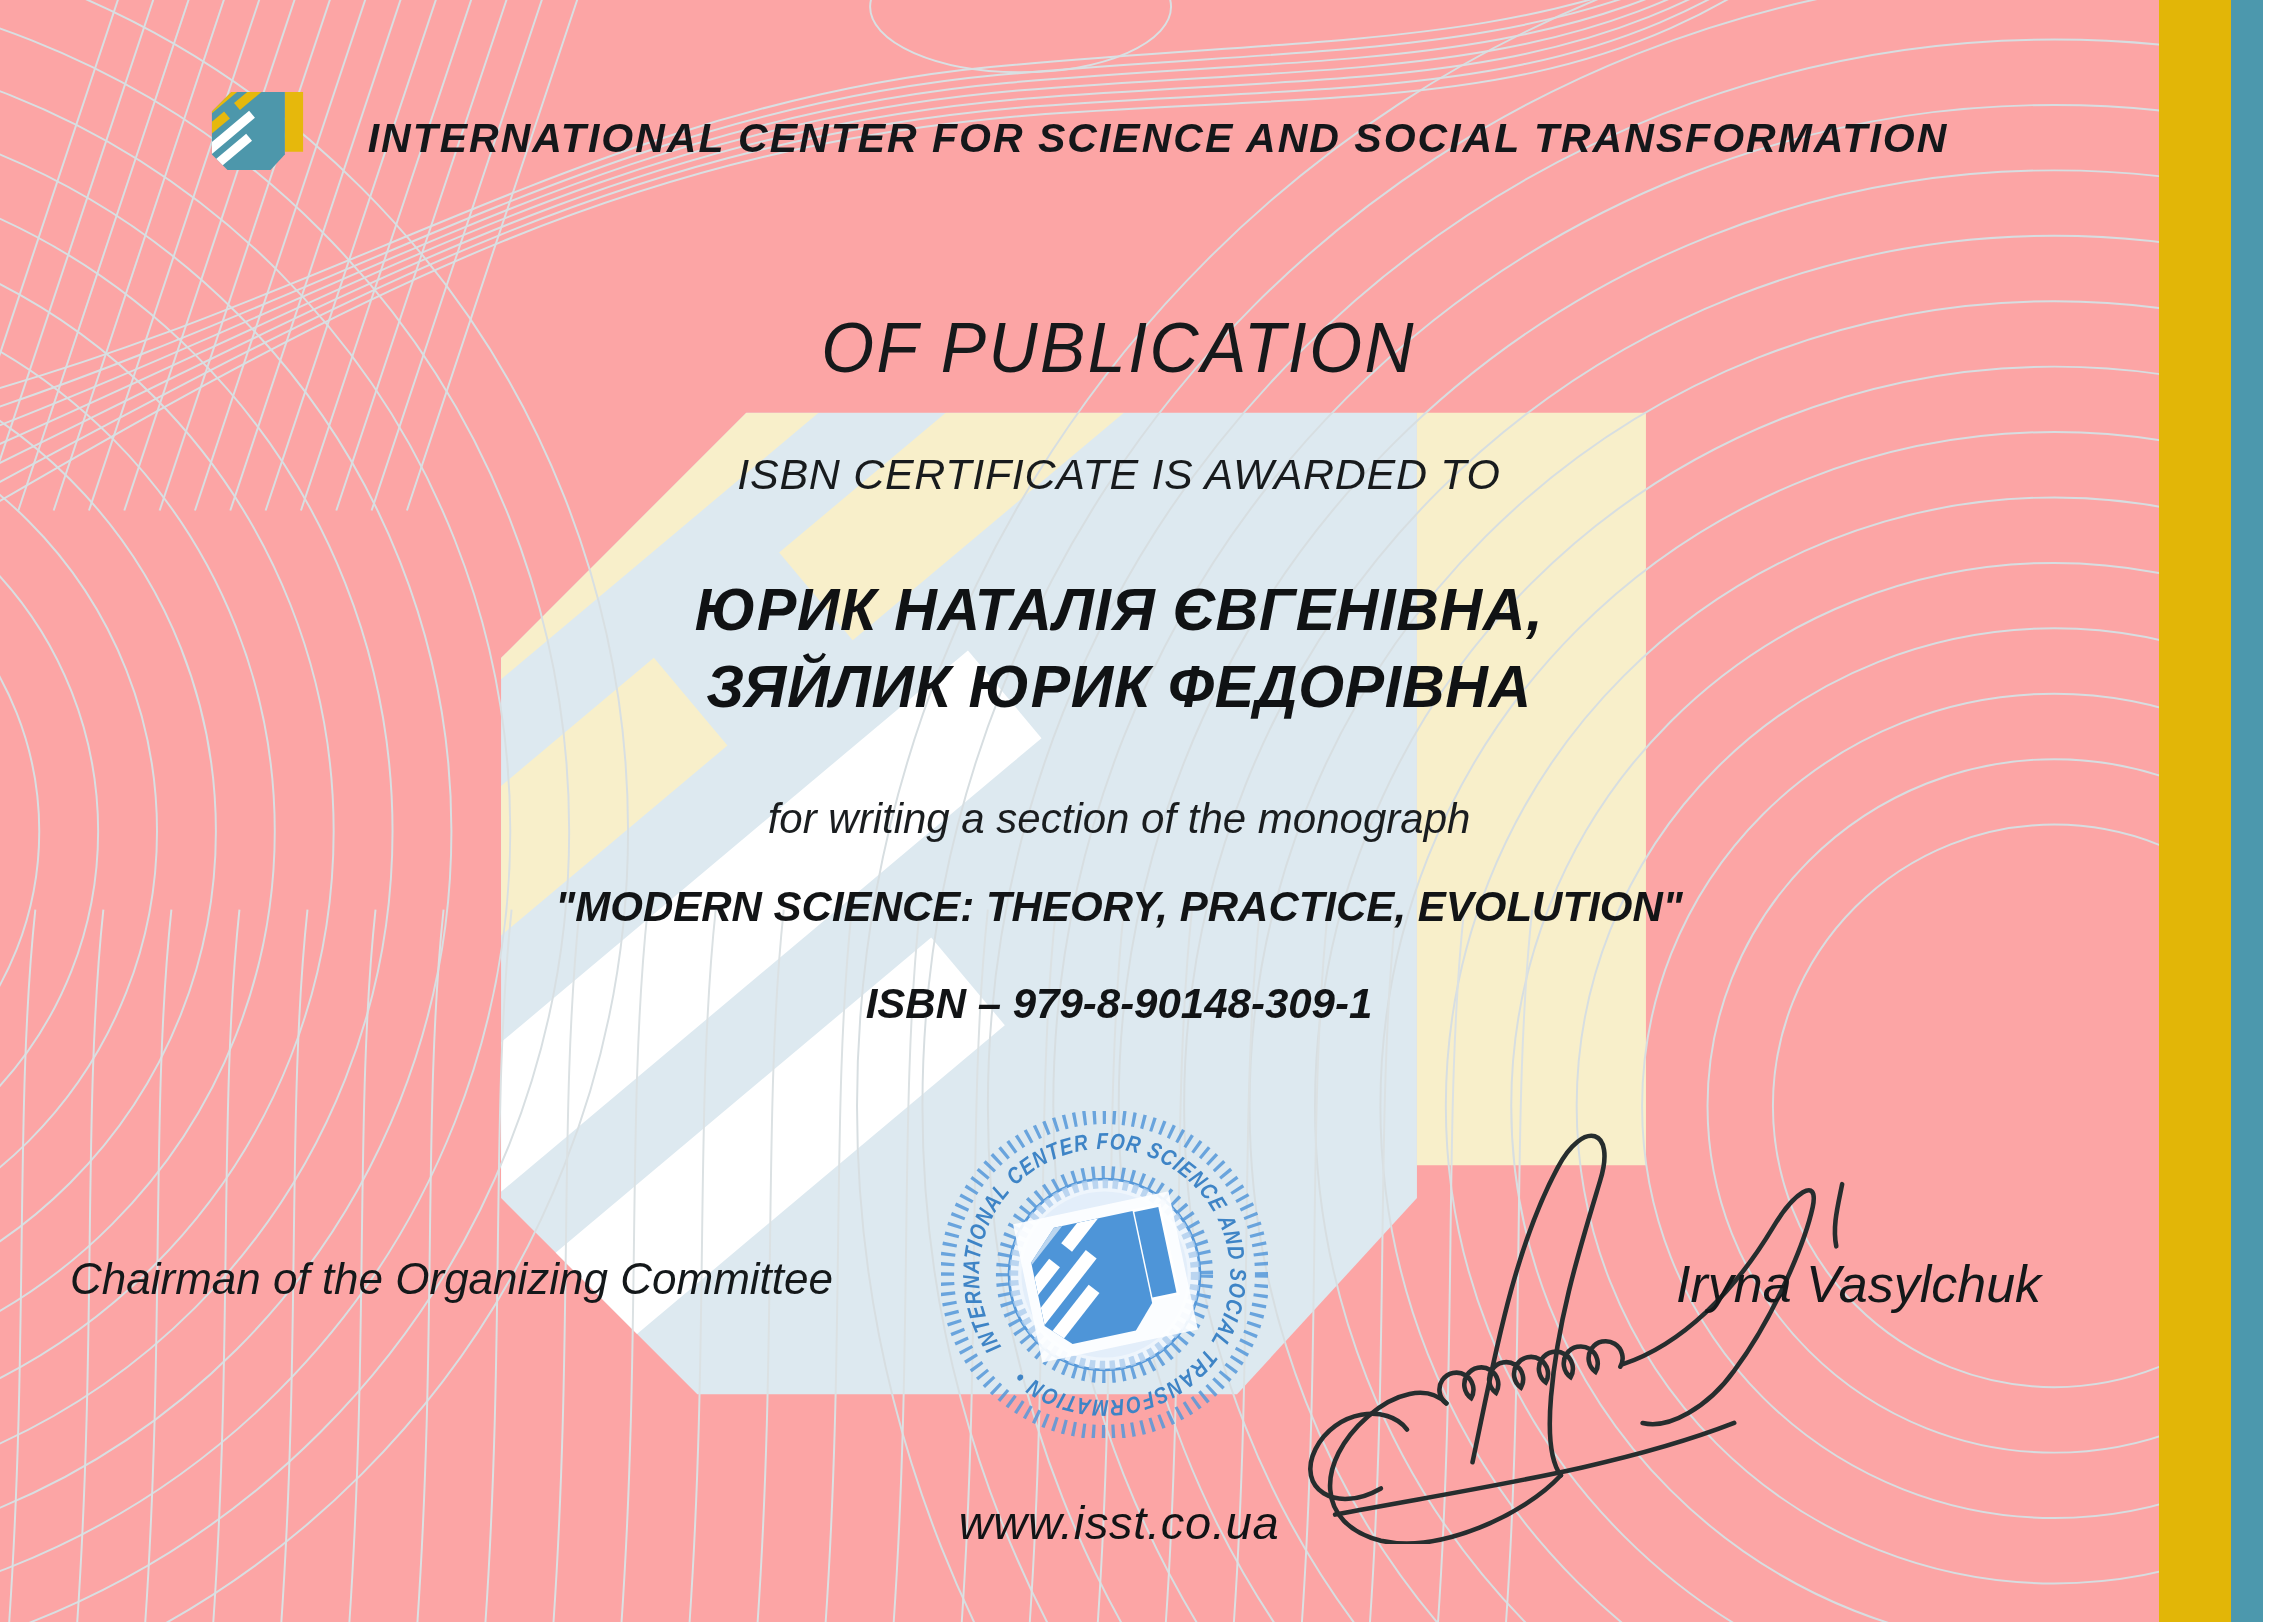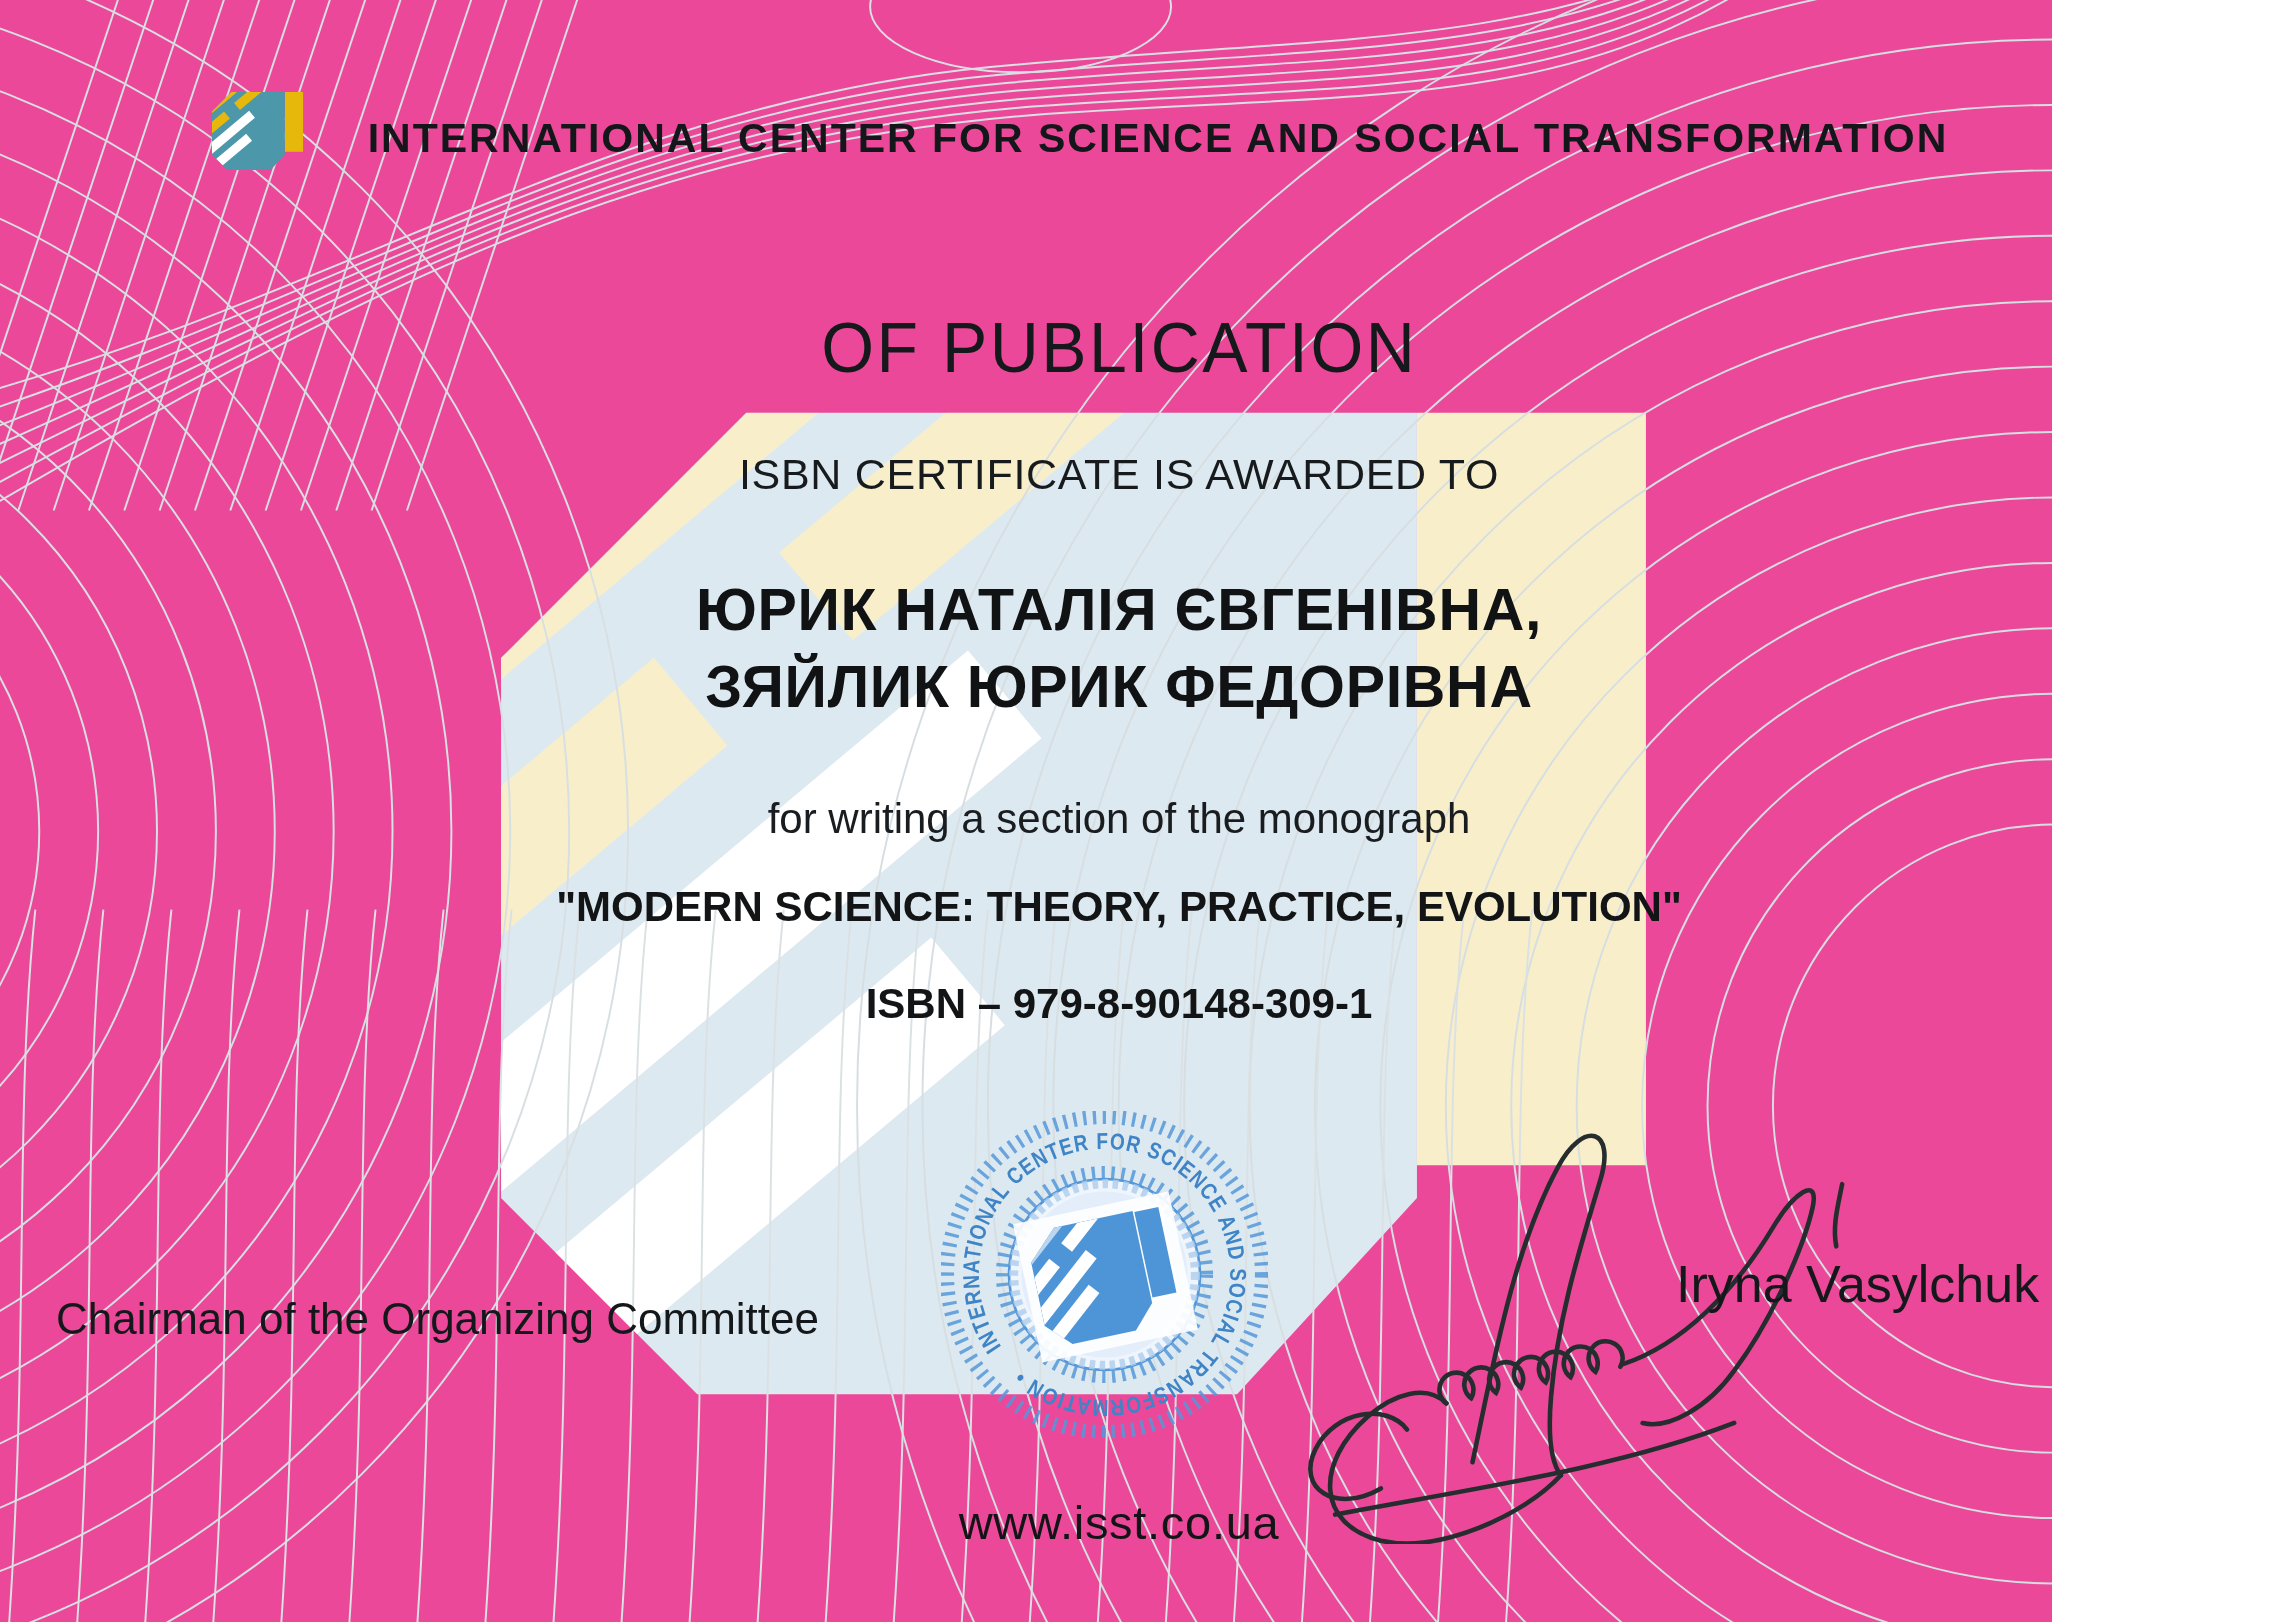--- a/index.html
+++ b/index.html
@@ -1,22 +1,23 @@
 <!DOCTYPE html>
 <html style="font-size:10.5px"><head>
 <meta charset="utf-8">
 <style>
   html,body{margin:0;padding:0;background:#ffffff;}
   .page{
     position:relative;
-    width:2052px;height:1623px;
+    width:2263px;height:1623px;
     overflow:hidden;
-    background:#ec4899;
+    background:#fca5a5;
     font-family:"Liberation Sans", sans-serif;
     color:#141719;
+    font-style:italic;
   }
   .abs{position:absolute;}
   svg{display:block;}
 
   
   .watermark{left:452px;top:380px;width:1243px;height:1047px;z-index:1;}
   .bg-lines{left:0;top:0;width:2295px;height:1623px;z-index:2;}
   .bar{top:0;height:1623px;z-index:3;}
   .bar-yellow{left:2159px;width:72px;background:#e2b607;}
   .bar-teal{left:2231px;width:64px;background:#4c98ad;}
@@ -35,21 +36,21 @@
   .title-main{top:198px;font-size:122px;font-weight:700;color:#121212;line-height:1;}
   .title-main .squeeze{display:inline-block;transform:scaleX(0.94);transform-origin:center;letter-spacing:-1.3px;}
   .title-sub{top:313px;font-size:70px;font-weight:400;color:#16191b;line-height:1;}
   .title-sub .squeeze{display:inline-block;transform:scaleX(0.97);transform-origin:center;letter-spacing:2.6px;}
   .award-intro{top:450px;font-size:43px;font-weight:400;letter-spacing:0.7px;color:#181b1d;}
   .recipients{top:572px;font-size:59px;font-weight:700;line-height:77px;letter-spacing:0.7px;color:#101214;}
   .reason{top:795px;font-size:42px;font-weight:400;color:#1a1d1f;}
   .monograph{top:883px;font-size:42px;font-weight:700;color:#121416;}
   .isbn{top:945px;font-size:42px;font-weight:700;color:#121416;margin-top:35px;}
   .edition{top:1005px;font-size:42px;font-weight:700;color:#121416;}
-  .role{left:56px;top:1254px;font-size:44px;font-weight:500;color:#14181a;white-space:nowrap;margin-top:40px;}
+  .role{left:70px;top:1254px;font-size:44px;font-weight:500;color:#14181a;white-space:nowrap;}
   .signer{left:1676px;top:1254px;font-size:52px;font-weight:500;color:#14181a;white-space:nowrap;text-align:center;}
   .website{top:1495px;font-size:47px;font-weight:500;color:#121416;letter-spacing:0.7px;}
 </style>
 </head>
 <body>
 
 <div class="page">
 
   <svg class="abs watermark" viewBox="0 0 152 128" preserveAspectRatio="none" aria-hidden="true">
     <defs>

